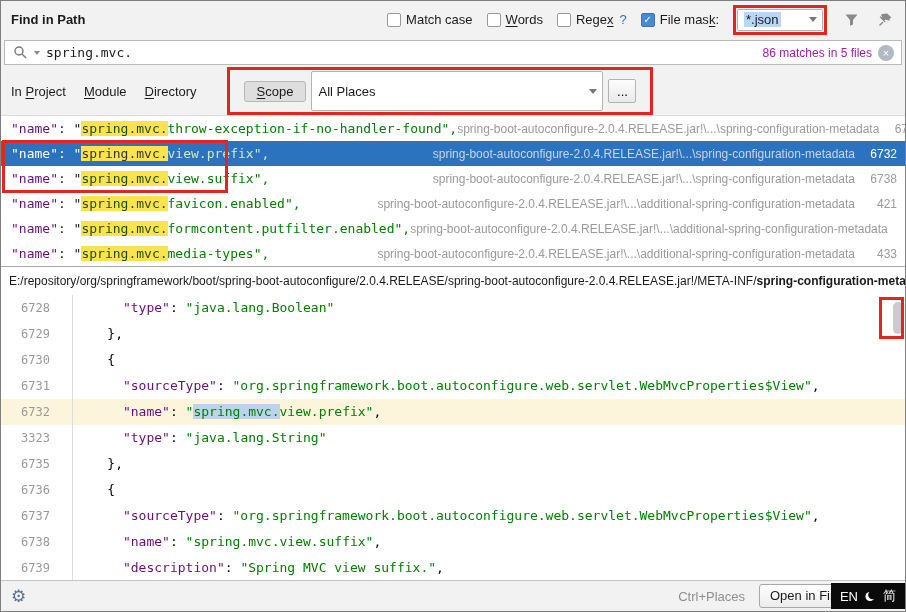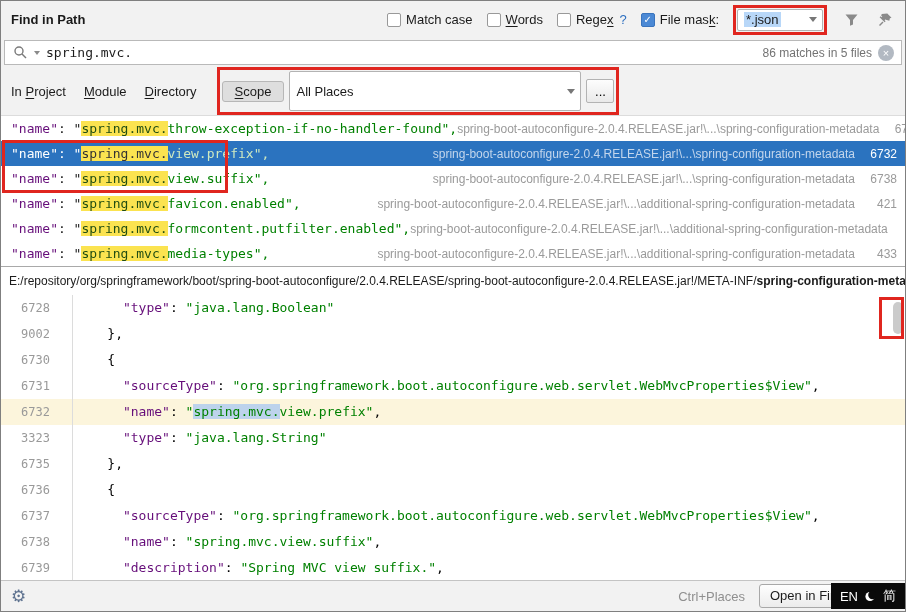--- a/index.html
+++ b/index.html
@@ -23,28 +23,28 @@
   .chev { width:0; height:0; border-left:4px solid transparent; border-right:4px solid transparent; border-top:5px solid #777; }
   .sel-bg { background:#b8d7f8; padding:0 2px; }
   .red-wrap { border:3px solid #e0261f; padding:1px; display:inline-flex; align-items:center; }
   .icon-btn { display:inline-flex; align-items:center; justify-content:center; width:20px; height:20px; cursor:pointer; }
 
   
   .search-row { flex:0 0 29px; background:#f2f2f2; padding:2px 3px 2px 3px; }
   .search-field { height:25px; background:#fff; border:1px solid #b9b9b9; display:flex; align-items:center; padding:0 7px; gap:6px; }
   .search-text { font-family:"DejaVu Sans Mono",monospace; font-size:13px; }
   .mini-chev { width:0;height:0;border-left:3px solid transparent;border-right:3px solid transparent;border-top:4px solid #8a8a8a; }
-  .summary { color:#737373; font-size:12px; white-space:nowrap; }
+  .summary { color:#a21caf; font-size:12px; white-space:nowrap; }
   .clear-btn { width:16px; height:16px; border-radius:50%; background:#b2b9c2; color:#fff; font-size:11px;
                display:inline-flex; align-items:center; justify-content:center; cursor:pointer; }
 
   
   .scope-row { flex:0 0 31px; background:#f2f2f2; border-bottom:1px solid #dcdcdc; display:flex; align-items:center; padding:0 10px; gap:18px; }
   .tab { white-space:nowrap; cursor:pointer; }
-  .scope-wrap { gap:5px; margin-left:2px; padding:1px 2px; }
+  .scope-wrap { gap:5px; margin-left:12px; padding:1px 14px; }
   .tab.selected { background:#dedede; border:1px solid #b7b7b7; border-radius:3px; padding:2px 12px; }
   .scope-combo { width:292px; height:40px; justify-content:space-between; }
   .more-btn { width:28px; height:24px; border:1px solid #b3b3b3; background:linear-gradient(#fdfdfd,#e9e9e9);
               border-radius:2px; font-size:13px; cursor:pointer; }
 
   
   .results { flex:0 0 150px; background:#fff; position:relative; overflow:hidden;
              font-family:"DejaVu Sans Mono",monospace; font-size:13px; }
   .result-row { height:25px; display:flex; align-items:center; padding:0 8px 0 10px; white-space:pre; cursor:pointer; }
   .r-key  { color:#660e7a; }
@@ -222,21 +222,21 @@
       <span class="path-bold">spring-configuration-metadata</span>
   </div>
 
   <div class="editor">
     <div id="editor-lines">
         <div class="code-row">
     <span class="gut">6728</span>
     <span class="code"><span class="tk-p">      </span><span class="tk-k">"type"</span><span class="tk-p">: </span><span class="tk-s">"java.lang.Boolean"</span></span>
   </div>
         <div class="code-row">
-    <span class="gut">9002</span>
+    <span class="gut">6729</span>
     <span class="code"><span class="tk-p">    </span><span class="tk-p">},</span></span>
   </div>
         <div class="code-row">
     <span class="gut">6730</span>
     <span class="code"><span class="tk-p">    </span><span class="tk-p">{</span></span>
   </div>
         <div class="code-row">
     <span class="gut">6731</span>
     <span class="code"><span class="tk-p">      </span><span class="tk-k">"sourceType"</span><span class="tk-p">: </span><span class="tk-s">"org.springframework.boot.autoconfigure.web.servlet.WebMvcProperties$View"</span><span class="tk-p">,</span></span>
   </div>

